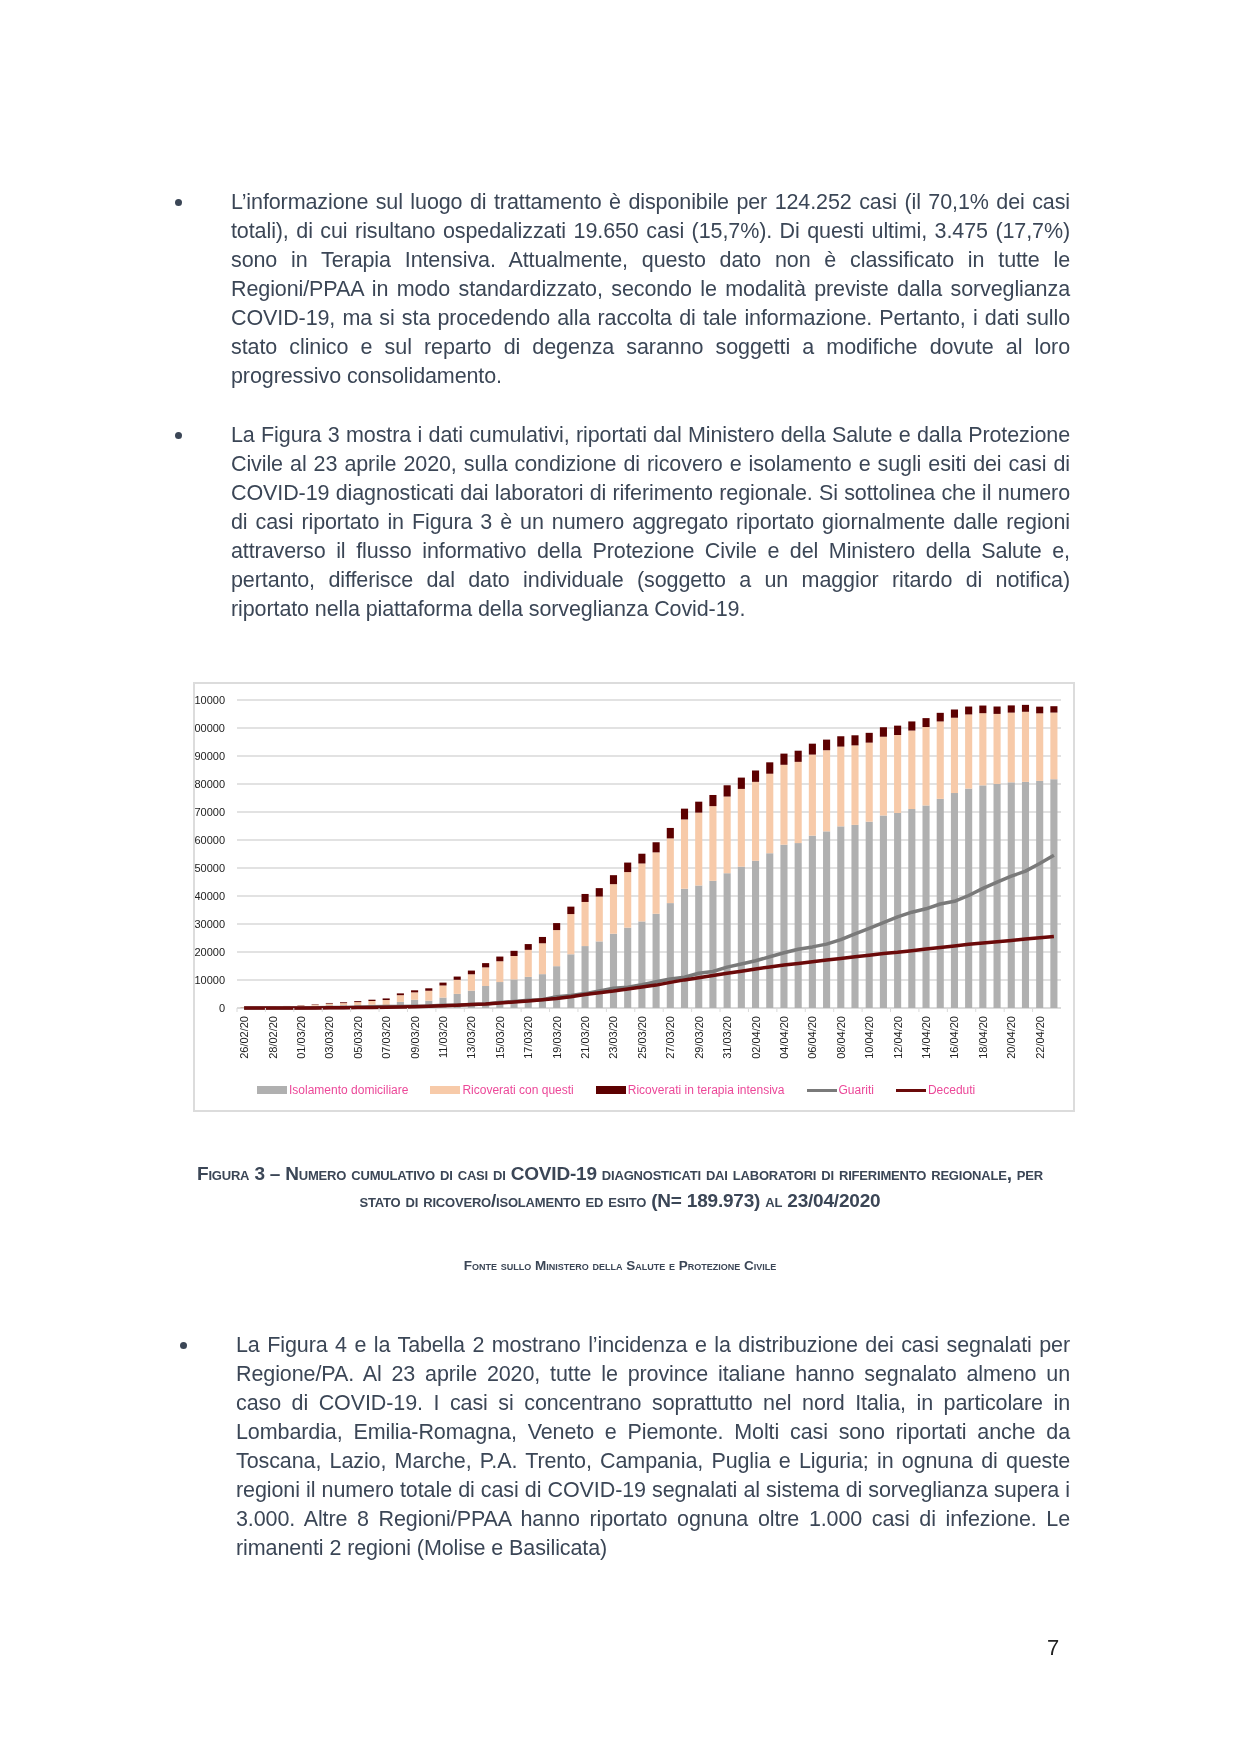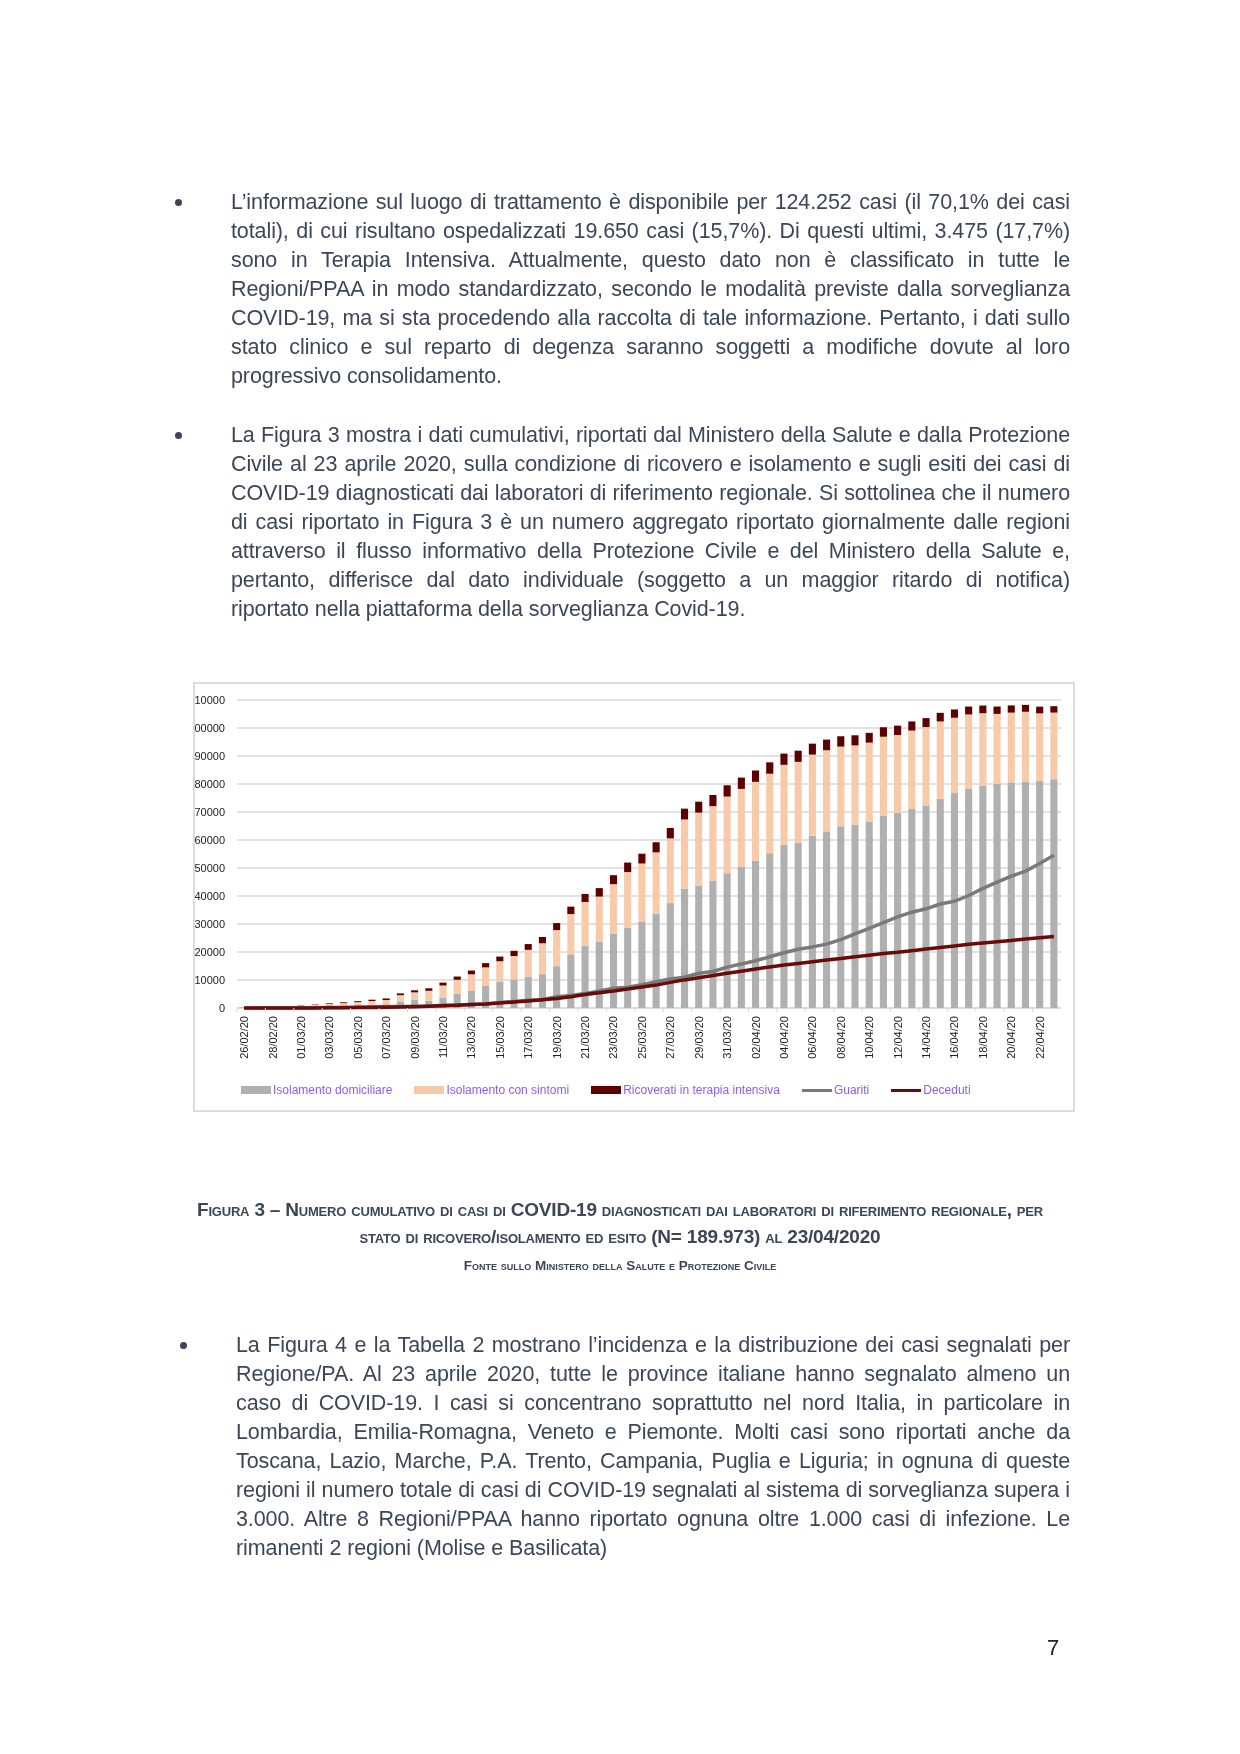--- a/index.html
+++ b/index.html
@@ -8,28 +8,28 @@
   .bullet-block { position:absolute; left:175px; width:895px; }
   .bullet-dot { position:absolute; left:0; width:7px; height:7px; border-radius:50%; background:#3b4656; }
   .para { position:absolute; left:56px; right:0; font-size:21.5px; line-height:29px;
           text-align:justify; color:#3b4656; letter-spacing:-0.1px; }
   #b1 { top:188px; }
   #b2 { top:421px; }
   #b3 { top:1331px; left:180px; width:890px; }
   .chart-frame { position:absolute; left:193px; top:682px; width:882px; height:430px;
                  border:2px solid #dcdcdc; box-sizing:border-box; background:#fff; }
   #chart-svg { position:absolute; left:0; top:0; }
-  .legend { position:absolute; left:46px; top:399px; display:flex; gap:0; font-size:12px;
-            color:#8b5cf6; font-family:"Liberation Sans", sans-serif; align-items:center; }
+  .legend { position:absolute; left:62px; top:399px; display:flex; gap:0; font-size:12px;
+            color:#ec4899; font-family:"Liberation Sans", sans-serif; align-items:center; }
   .legend-item { display:flex; align-items:center; margin-right:22px; }
   .swatch-bar { width:30px; height:8px; margin-right:2px; }
   .swatch-line { width:30px; height:3px; margin-right:2px; }
   .caption { position:absolute; left:180px; width:880px; text-align:center; font-weight:bold;
              color:#3b4656; }
-  #cap-title { top:1160px; font-size:19px; line-height:27px; font-variant:small-caps; letter-spacing:-0.2px;margin-top:36px; }
+  #cap-title { top:1160px; font-size:19px; line-height:27px; font-variant:small-caps; letter-spacing:-0.2px; }
   #cap-source { top:1258px; font-size:13.5px; font-variant:small-caps; }
   #page-number { position:absolute; left:1047px; top:1635px; font-size:22px; color:#222; }
 </style>
 </head>
 <body>
 
 <div class="bullet-block" id="b1">
   <span class="bullet-dot" style="top:11px"></span>
   <div class="para">L’informazione sul luogo di trattamento è disponibile per 124.252 casi (il 70,1% dei casi totali), di cui risultano ospedalizzati 19.650 casi (15,7%). Di questi ultimi, 3.475 (17,7%) sono in Terapia Intensiva. Attualmente, questo dato non è classificato in tutte le Regioni/PPAA in modo standardizzato, secondo le modalità previste dalla sorveglianza COVID-19, ma si sta procedendo alla raccolta di tale informazione. Pertanto, i dati sullo stato clinico e sul reparto di degenza saranno soggetti a modifiche dovute al loro progressivo consolidamento.</div>
 </div>
@@ -301,21 +301,21 @@
       <line x1="837.5862068965517" x2="837.5862068965517" y1="324" y2="328" stroke="#d9d9d9"></line>
       <text x="0" y="0" text-anchor="end" font-size="11" fill="#222" font-family="Liberation Sans, sans-serif" transform="translate(848.6896551724138,332) rotate(-90)">22/04/20</text>
     </svg>
   <div class="legend">
     <div class="legend-item">
       <span class="swatch-bar" id="sw0" style="background: rgb(176, 176, 176);"></span>
       <span>Isolamento domiciliare</span>
     </div>
     <div class="legend-item">
       <span class="swatch-bar" id="sw1" style="background: rgb(247, 202, 169);"></span>
-      <span>Isolamento con sintomi</span>
+      <span>Ricoverati con questi</span>
     </div>
     <div class="legend-item">
       <span class="swatch-bar" id="sw2" style="background: rgb(92, 0, 0);"></span>
       <span>Ricoverati in terapia intensiva</span>
     </div>
     <div class="legend-item">
       <span class="swatch-line" id="sw3" style="background: rgb(122, 122, 122);"></span>
       <span>Guariti</span>
     </div>
     <div class="legend-item">

